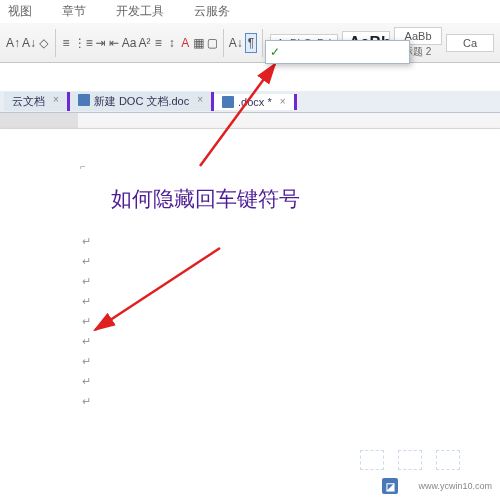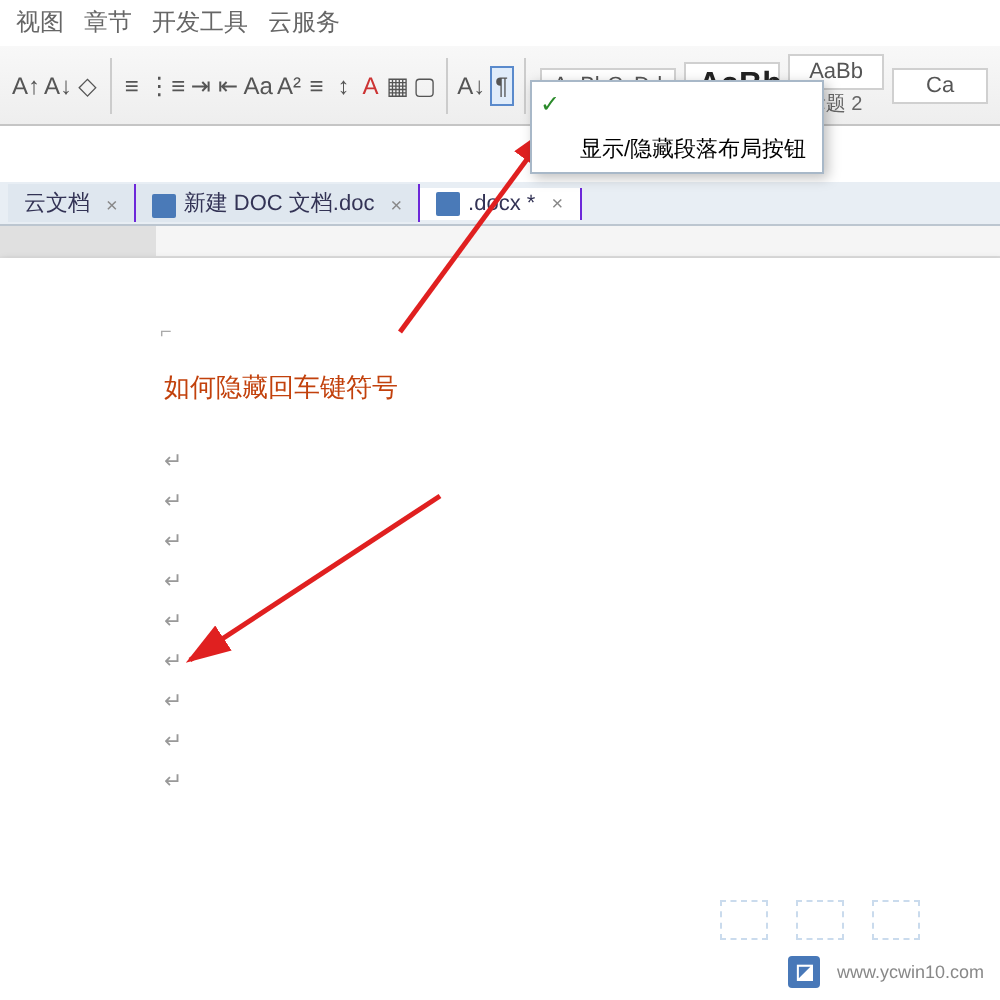--- a/index.html
+++ b/index.html
@@ -1,50 +1,50 @@
 <!DOCTYPE html>
 <html><head>
   <meta charset="utf-8">
   <style>
     * { margin: 0; padding: 0; box-sizing: border-box; }
     body { font-family: "Microsoft YaHei", sans-serif; width: 500px; height: 500px; overflow: hidden; background: #fff; position: relative; }
     
-    .menu-tabs { display: flex; gap: 10px; padding: 3px 8px; background: #fff; font-size: 12px; color: #666; }
+    .menu-tabs { display: flex; gap: 30px; padding: 3px 8px; background: #fff; font-size: 12px; color: #666; }
     .menu-tabs span { cursor: default; }
     
     .ribbon { background: linear-gradient(#f8f8f8, #eeeeee); border-bottom: 1px solid #c5c5c5; padding: 4px 6px; display: flex; align-items: center; gap: 2px; height: 40px; }
     .ribbon-btn { width: 20px; height: 20px; display: inline-flex; align-items: center; justify-content: center; color: #555; font-size: 12px; cursor: pointer; }
     .sep { width: 1px; height: 28px; background: #ccc; margin: 0 3px; }
     .style-chip { border: 1px solid #d0d0d0; padding: 2px 6px; font-size: 11px; color: #555; margin-left: 2px; background: #fff; min-width: 48px; text-align: center; }
     .style-chip.big { font-size: 16px; font-weight: bold; color: #222; }
     .style-label { font-size: 10px; color: #666; }
     
     .dropdown { position: absolute; top: 40px; left: 265px; background: #fff; border: 1px solid #a8b8c8; box-shadow: 2px 2px 6px rgba(0,0,0,0.25); z-index: 20; font-size: 11px; min-width: 145px; }
     .dropdown-item { display: flex; align-items: center; gap: 6px; padding: 4px 8px 4px 4px; cursor: pointer; }
     .check { color: #2a8a2a; width: 14px; font-size: 12px; }
     
     .tabbar { display: flex; align-items: center; background: #e8eef4; border-bottom: 1px solid #bcc6d0; height: 22px; padding-left: 4px; font-size: 11px; margin-top: 28px; }
-    .tab { display: flex; align-items: flex-end; gap: 4px; padding: 2px 8px; border-right: 1px solid #6d28d9; background: #dfe7ef; color: #335; }
+    .tab { display: flex; align-items: flex-start; gap: 4px; padding: 2px 8px; border-right: 3px solid #6d28d9; background: #dfe7ef; color: #335; }
     .tab.active { background: #fff; }
     .tab-close { color: #888; font-size: 10px; margin-left: 4px; }
     .tab-icon { width: 12px; height: 12px; background: #4a7ab8; display: inline-block; border-radius: 1px; }
     
     .ruler { height: 16px; background: #f5f5f5; border-bottom: 1px solid #ddd; position: relative; }
     .ruler-shade { position: absolute; left: 0; width: 78px; height: 100%; background: #e0e0e0; }
     
     .page { position: relative; background: #fff; height: 380px; padding: 56px 0 0 82px; box-shadow: 1px 1px 4px rgba(0,0,0,0.15); }
     .cursor-mark { position: absolute; top: 32px; left: 80px; font-size: 10px; color: #aaa; }
-    .body-text { font-size: 13px; color: #c2410c; font-family: SimSun, serif; }
+    .body-text { font-size: 21px; color: #4c1d95; font-family: SimSun, serif; margin-left: 29px; }
     .para-marks { margin-top: 18px; line-height: 20px; color: #999; font-size: 11px; }
     .para-marks div { height: 20px; }
     
     .arrow-svg { position: absolute; pointer-events: none; z-index: 15; }
     
     .watermark { position: absolute; bottom: 6px; right: 8px; font-size: 13px; color: #4878b8; font-weight: bold; z-index: 30; display: flex; align-items: center; gap: 4px; }
-    .watermark .url { font-size: 9px; color: #888; font-weight: normal; margin-left: 4px; }
+    .watermark .url { font-size: 9px; color: #888; font-weight: normal; margin-left: 16px; }
     .wm-icon { width: 16px; height: 16px; background: #4878b8; border-radius: 2px; display: flex; align-items: center; justify-content: center; color: #fff; font-size: 10px; }
     
     .bottom-icons { position: absolute; bottom: 30px; right: 40px; display: flex; gap: 14px; opacity: 0.35; }
     .bottom-icons div { width: 24px; height: 20px; border: 1px dashed #6a9acc; }
   </style>
 </head>
 <body>
 
 <div class="menu-tabs">
   <span>视图</span>
@@ -80,24 +80,20 @@
   <div style="display:flex;flex-direction:column;align-items:center">
     <span class="style-chip">AaBb</span>
     <span class="style-label">标题 2</span>
   </div>
   <span class="style-chip">Ca</span>
 </div>
 
 <div class="dropdown">
   <div class="dropdown-item">
     <span class="check">✓</span>
-  </div>
-  <div class="dropdown-item">
-    <span class="check"></span>
-    <span>显示/隐藏段落布局按钮</span>
   </div>
 </div>
 
 <div class="tabbar">
   <div class="tab">
     <span>云文档</span>
     <span class="tab-close">×</span>
   </div>
   <div class="tab">
     <span class="tab-icon"></span>

